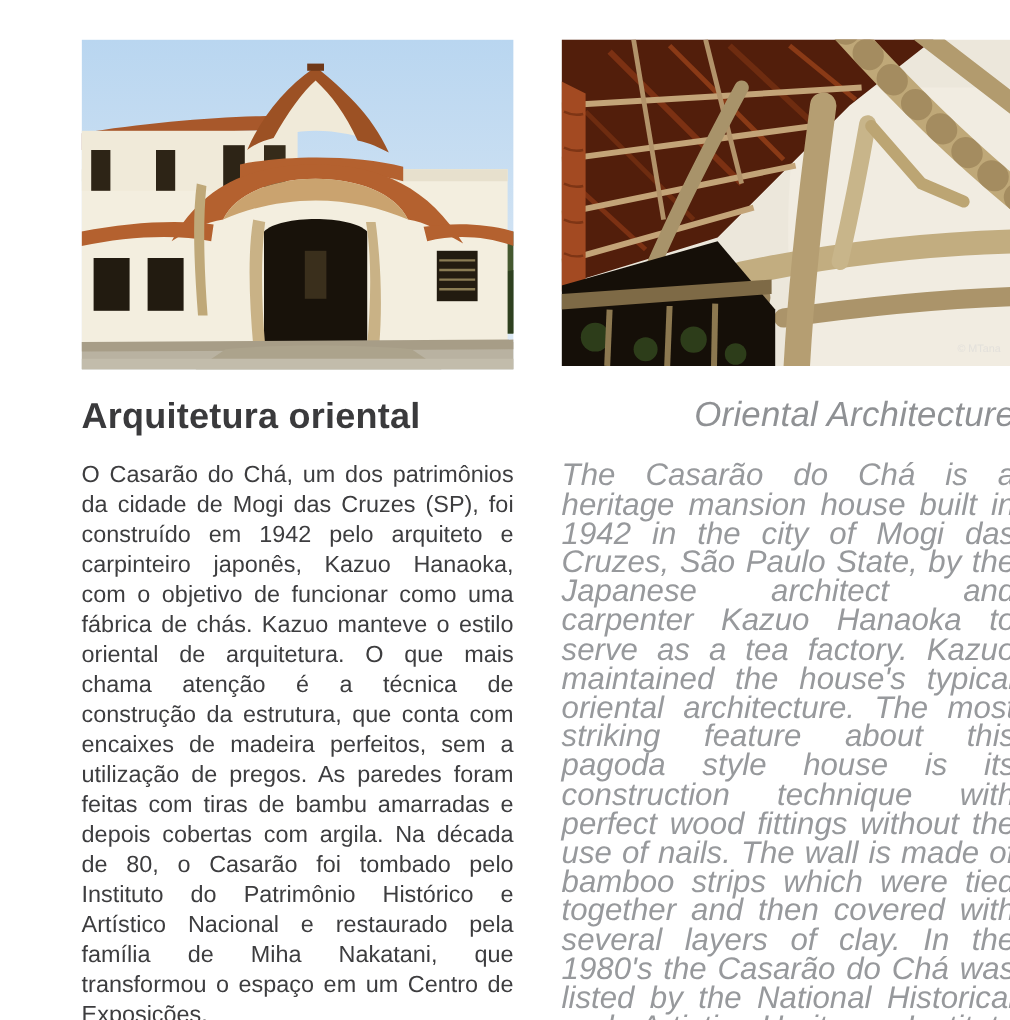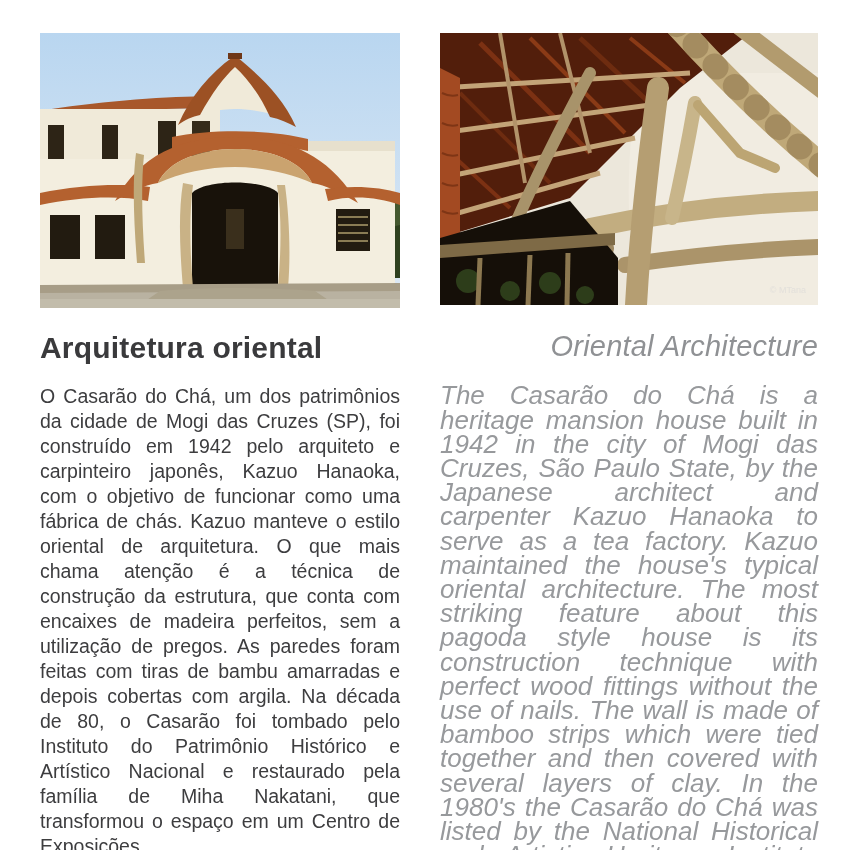--- a/index.html
+++ b/index.html
@@ -3,21 +3,21 @@
 <meta charset="utf-8">
 <style>
   * { box-sizing: border-box; }
   html, body { margin: 0; padding: 0; }
   body {
     width: 842px; height: 850px;
     background: #ffffff;
     font-family: "Liberation Sans", "DejaVu Sans", sans-serif;
     overflow: hidden;
   }
-  .page { position: relative; width: 741px; height: 850px; background: #ffffff; }
+  .page { position: relative; width: 741px; height: 850px; background: #ffffff; margin-left: 28px; }
 
   .col { position: absolute; top: 33px; }
   .col-left  { left: 40px;  width: 360px; }
   .col-right { left: 440px; width: 378px; }
 
   figure { margin: 0; padding: 0; line-height: 0; }
   .photo { display: block; }
 
   .title-left {
     margin: 23px 0 0 0;

